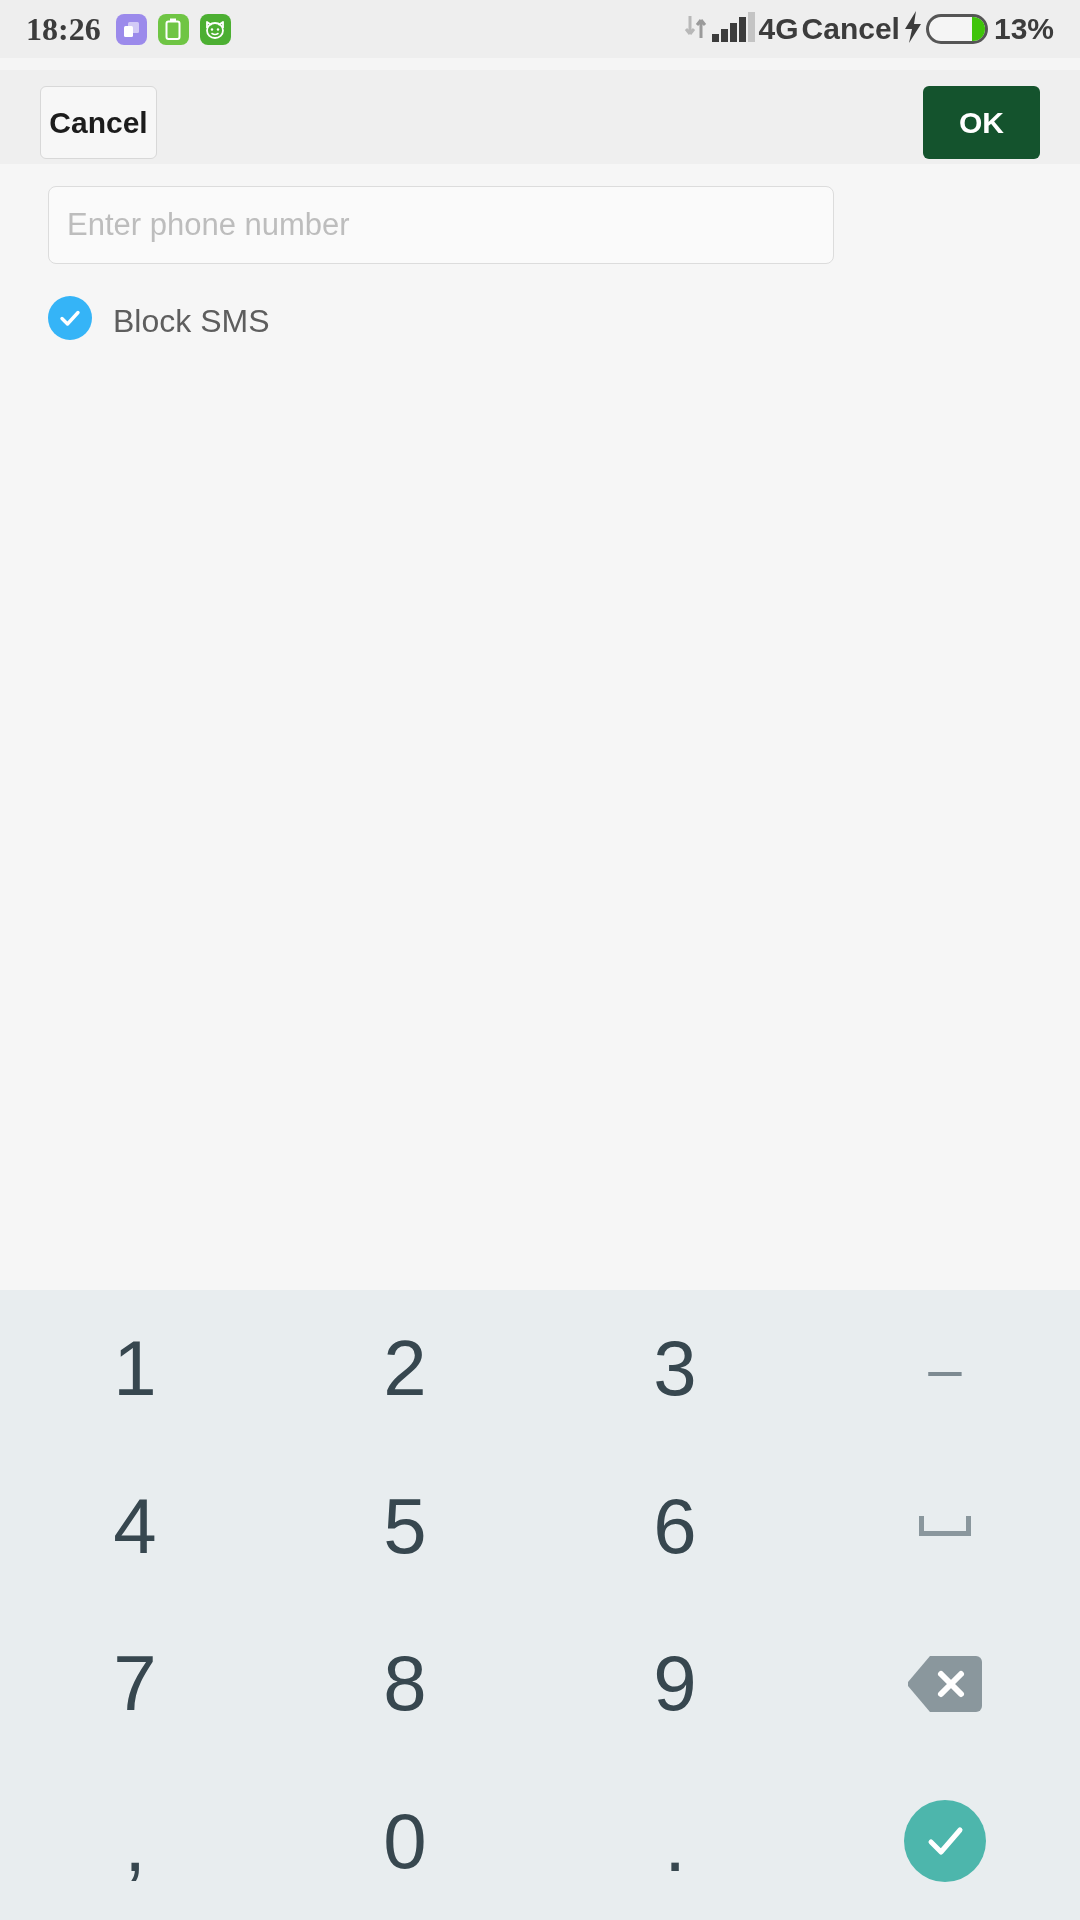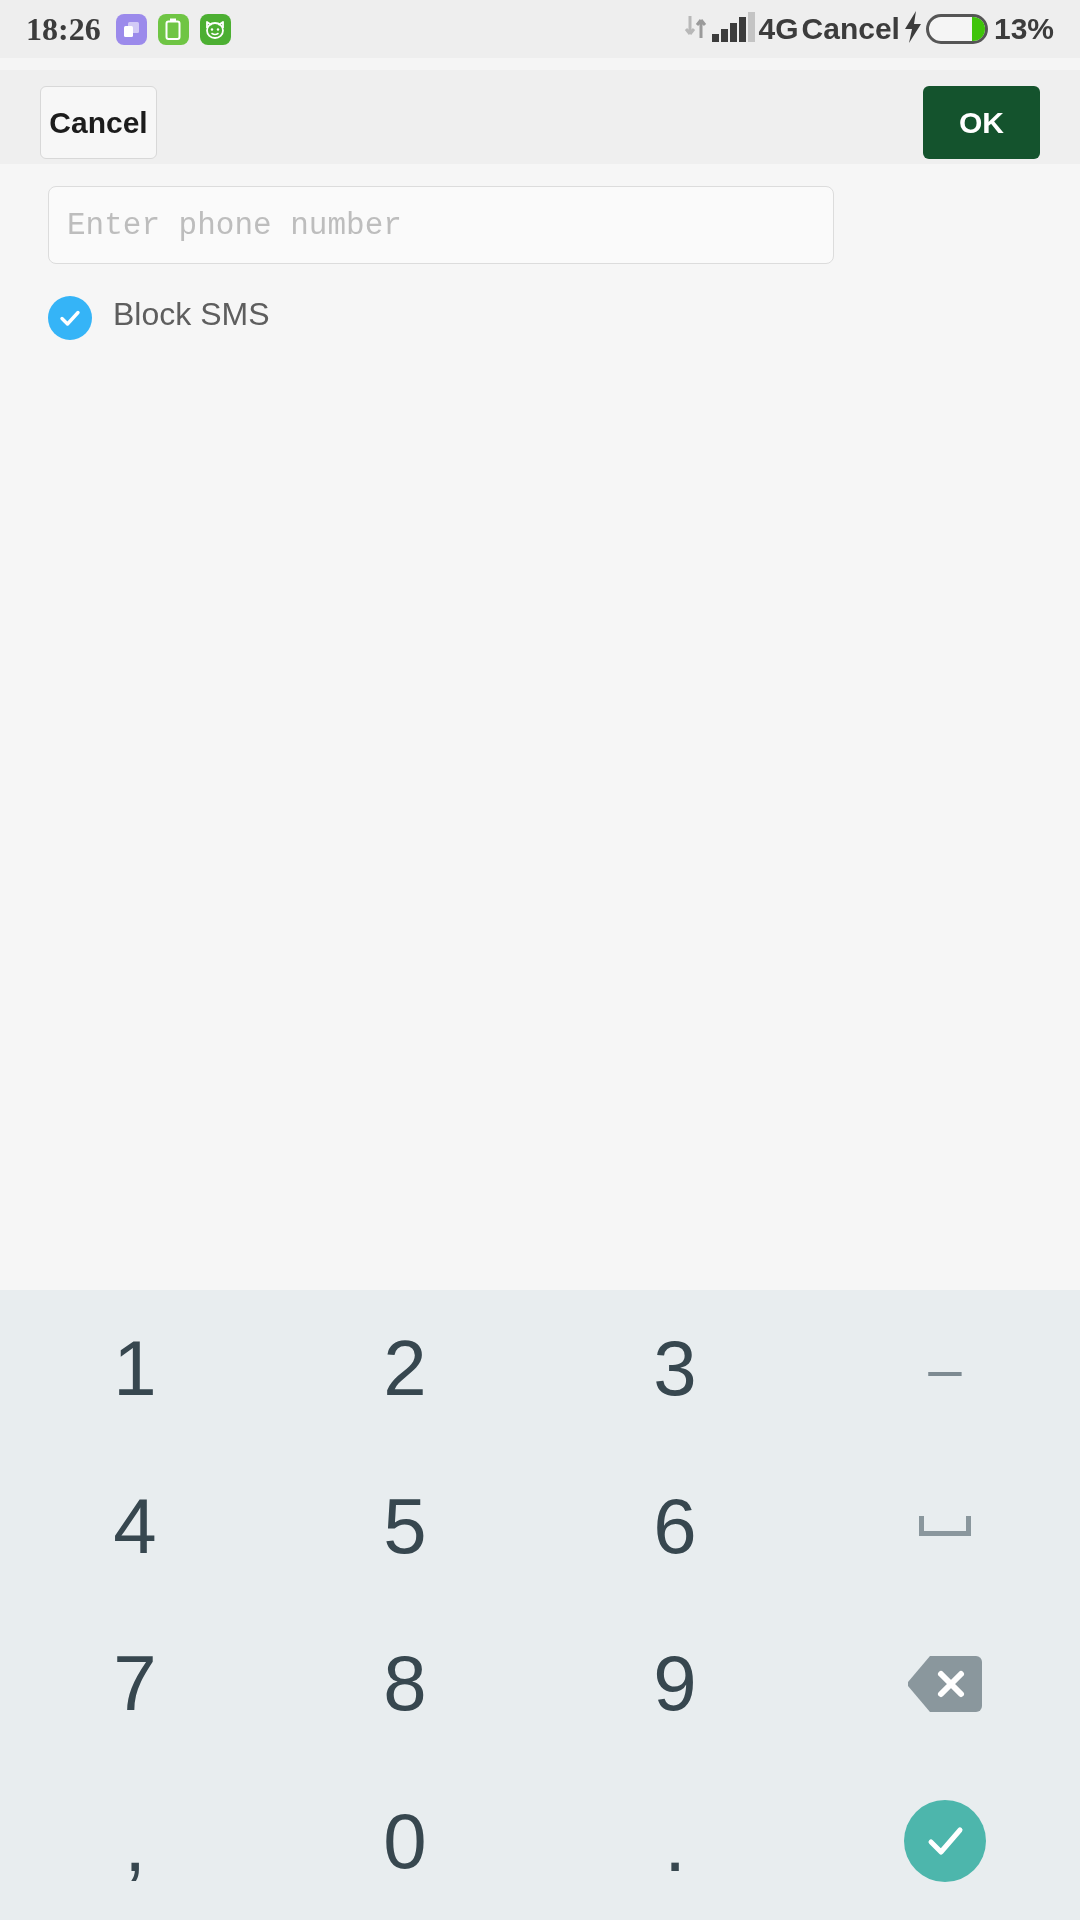--- a/index.html
+++ b/index.html
@@ -158,35 +158,35 @@
     margin-top: 22px;
     width: 786px;
     height: 78px;
     border: 1px solid #dcdcdc;
     border-radius: 8px;
     background: #fafafa;
     box-sizing: border-box;
     padding: 0 18px;
     font-size: 31px;
     color: #3a3a3a;
-    font-family: Liberation Mono, monospace;
+    font-family: Liberation Sans, sans-serif;
     outline: none;
   }
   #phone-input::placeholder {
     color: #bdbdbd;
   }
 
   #checkbox-row {
     margin-top: 32px;
     display: flex;
     align-items: center;
   }
   .checkbox-item {
     display: flex;
-    align-items: flex-start;
+    align-items: flex-end;
     cursor: pointer;
   }
   .cb-sms   { width: 390px; }
   .cb-calls { width: 390px; }
   .cb-circle {
     width: 44px;
     height: 44px;
     border-radius: 50%;
     background: #35b4f7;
     display: flex;

